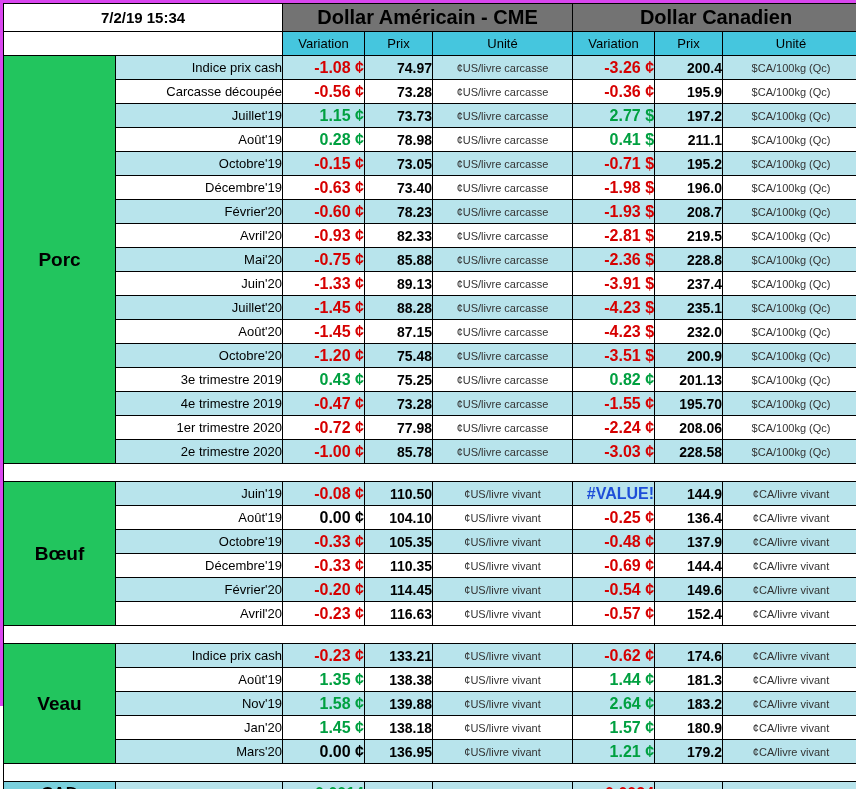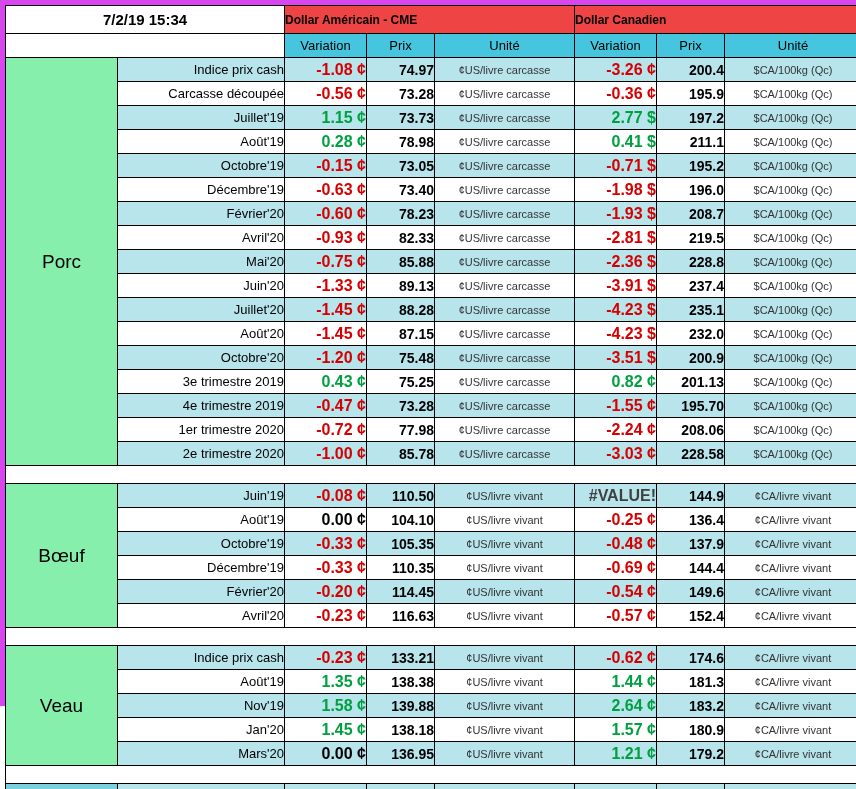--- a/index.html
+++ b/index.html
@@ -13,21 +13,21 @@
     font-family: "Liberation Sans", sans-serif;
     font-size: 13px;
     color: #000000;
     overflow: hidden;
   }
   #sheet {
     width: 856px;
     height: 706px;
     position: relative;
     box-sizing: border-box;
-    border: 5px solid #d946ef;
+    border: 3px solid #d946ef;
     background: #ffffff;
   }
   table.grid {
     border-collapse: collapse;
     width: 856px;
     table-layout: fixed;
   }
   table.grid td, table.grid th {
     padding: 0;
     margin: 0;
@@ -49,43 +49,44 @@
 
   
   .hdr-date {
     background: #ffffff;
     text-align: center;
     font-weight: bold;
     font-size: 15px;
     vertical-align: middle;
   }
   .hdr-us, .hdr-ca {
-    background: #ef4444;
-    font-weight: bold;
-    font-size: 12px;
+    background: #737373;
+    text-align: center;
+    font-weight: bold;
+    font-size: 20px;
     vertical-align: middle;
     color: #000;
   }
   .hdr-sub {
     background: #45c6de;
     text-align: center;
     font-weight: normal;
     font-size: 13px;
     vertical-align: middle;
   }
   .hdr-blank {
     background: #ffffff;
     border: 1px solid #000;
   }
 
   
   .cat {
-    background: #86efac;
-    text-align: center;
-    font-weight: normal;
+    background: #22c55e;
+    text-align: center;
+    font-weight: bold;
     font-size: 19px;
     vertical-align: middle;
   }
   .cat-cad {
     background: #7ad0dd;
     text-align: center;
     font-weight: bold;
     font-size: 17px;
     vertical-align: middle;
   }
@@ -117,21 +118,21 @@
     font-size: 11px;
     color: #333;
     vertical-align: middle;
   }
   .row-a td.label, .row-a td.var, .row-a td.price, .row-a td.unit { background: #b8e4ec; }
   .row-b td.label, .row-b td.var, .row-b td.price, .row-b td.unit { background: #ffffff; }
 
   .pos { color: #00a040; }
   .neg { color: #d60000; }
   .neu { color: #000000; }
-  .err { color: #404040; }
+  .err { color: #1d4ed8; }
 
   
   tr.spacer td {
     background: #ffffff;
     height: 18px;
     border: 1px solid #000;
   }
   .nospace { border: 1px solid #000; background:#fff; }
 </style>
 </head>

